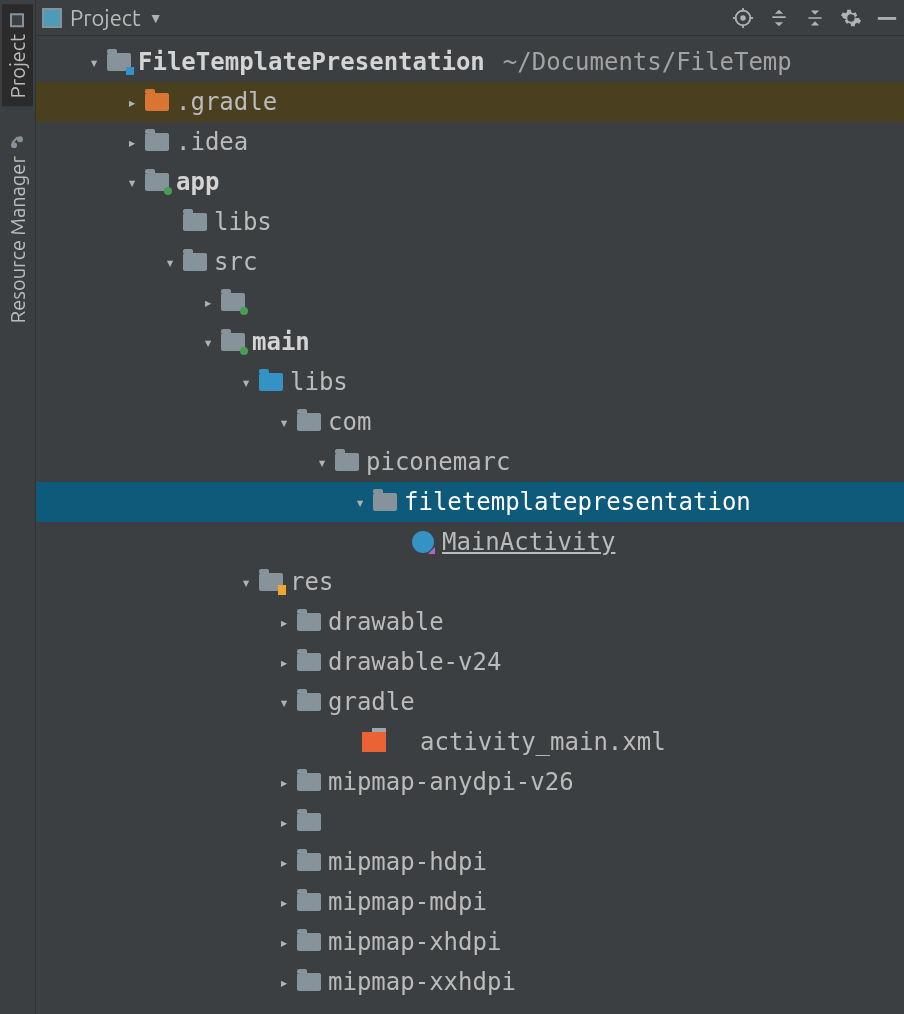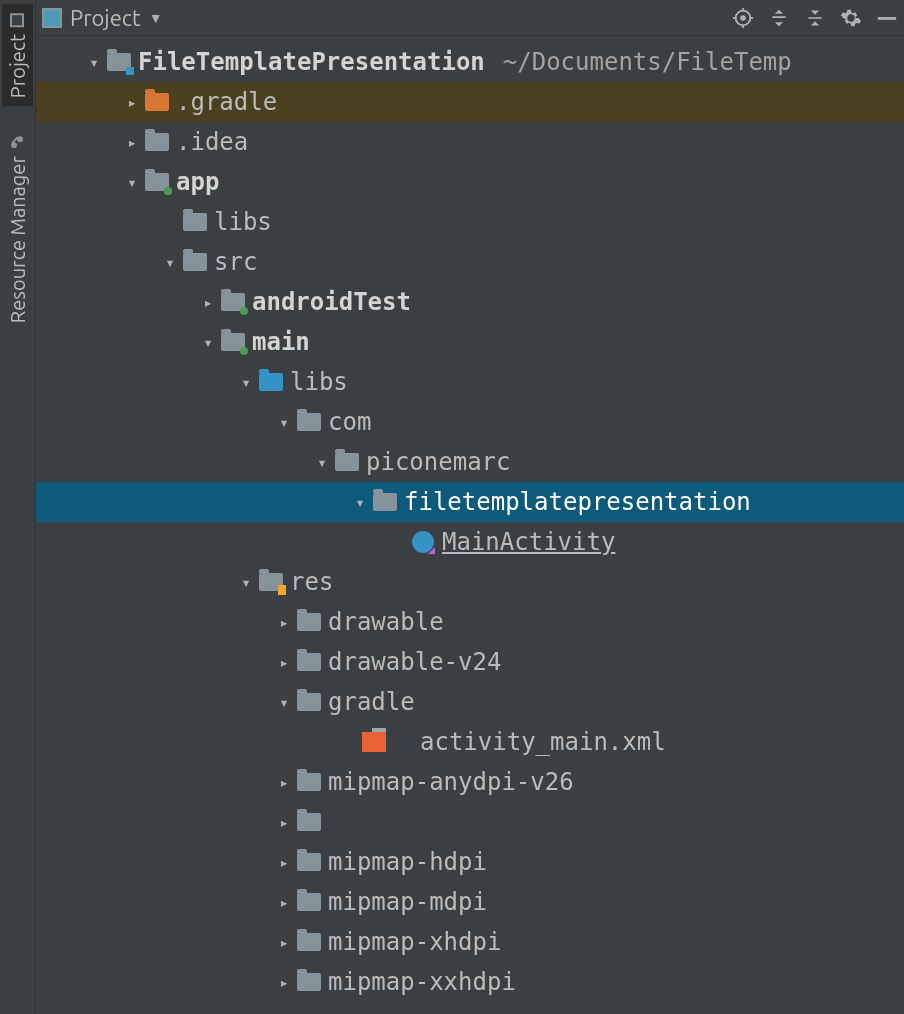--- a/index.html
+++ b/index.html
@@ -254,21 +254,20 @@
             <span class="folder"></span>
           </span>
           <span class="label">src</span>
         </div>
         <div class="row" style="padding-left: 160px;">
           <span class="arrow">▸</span>
           <span class="icon">
             <span class="folder"></span>
             <span class="green-dot"></span>
           </span>
-          <span class="label bold">androidTest</span>
         </div>
         <div class="row" style="padding-left: 160px;">
           <span class="arrow">▾</span>
           <span class="icon">
             <span class="folder"></span>
             <span class="green-dot"></span>
           </span>
           <span class="label bold">main</span>
         </div>
         <div class="row" style="padding-left: 198px;">

